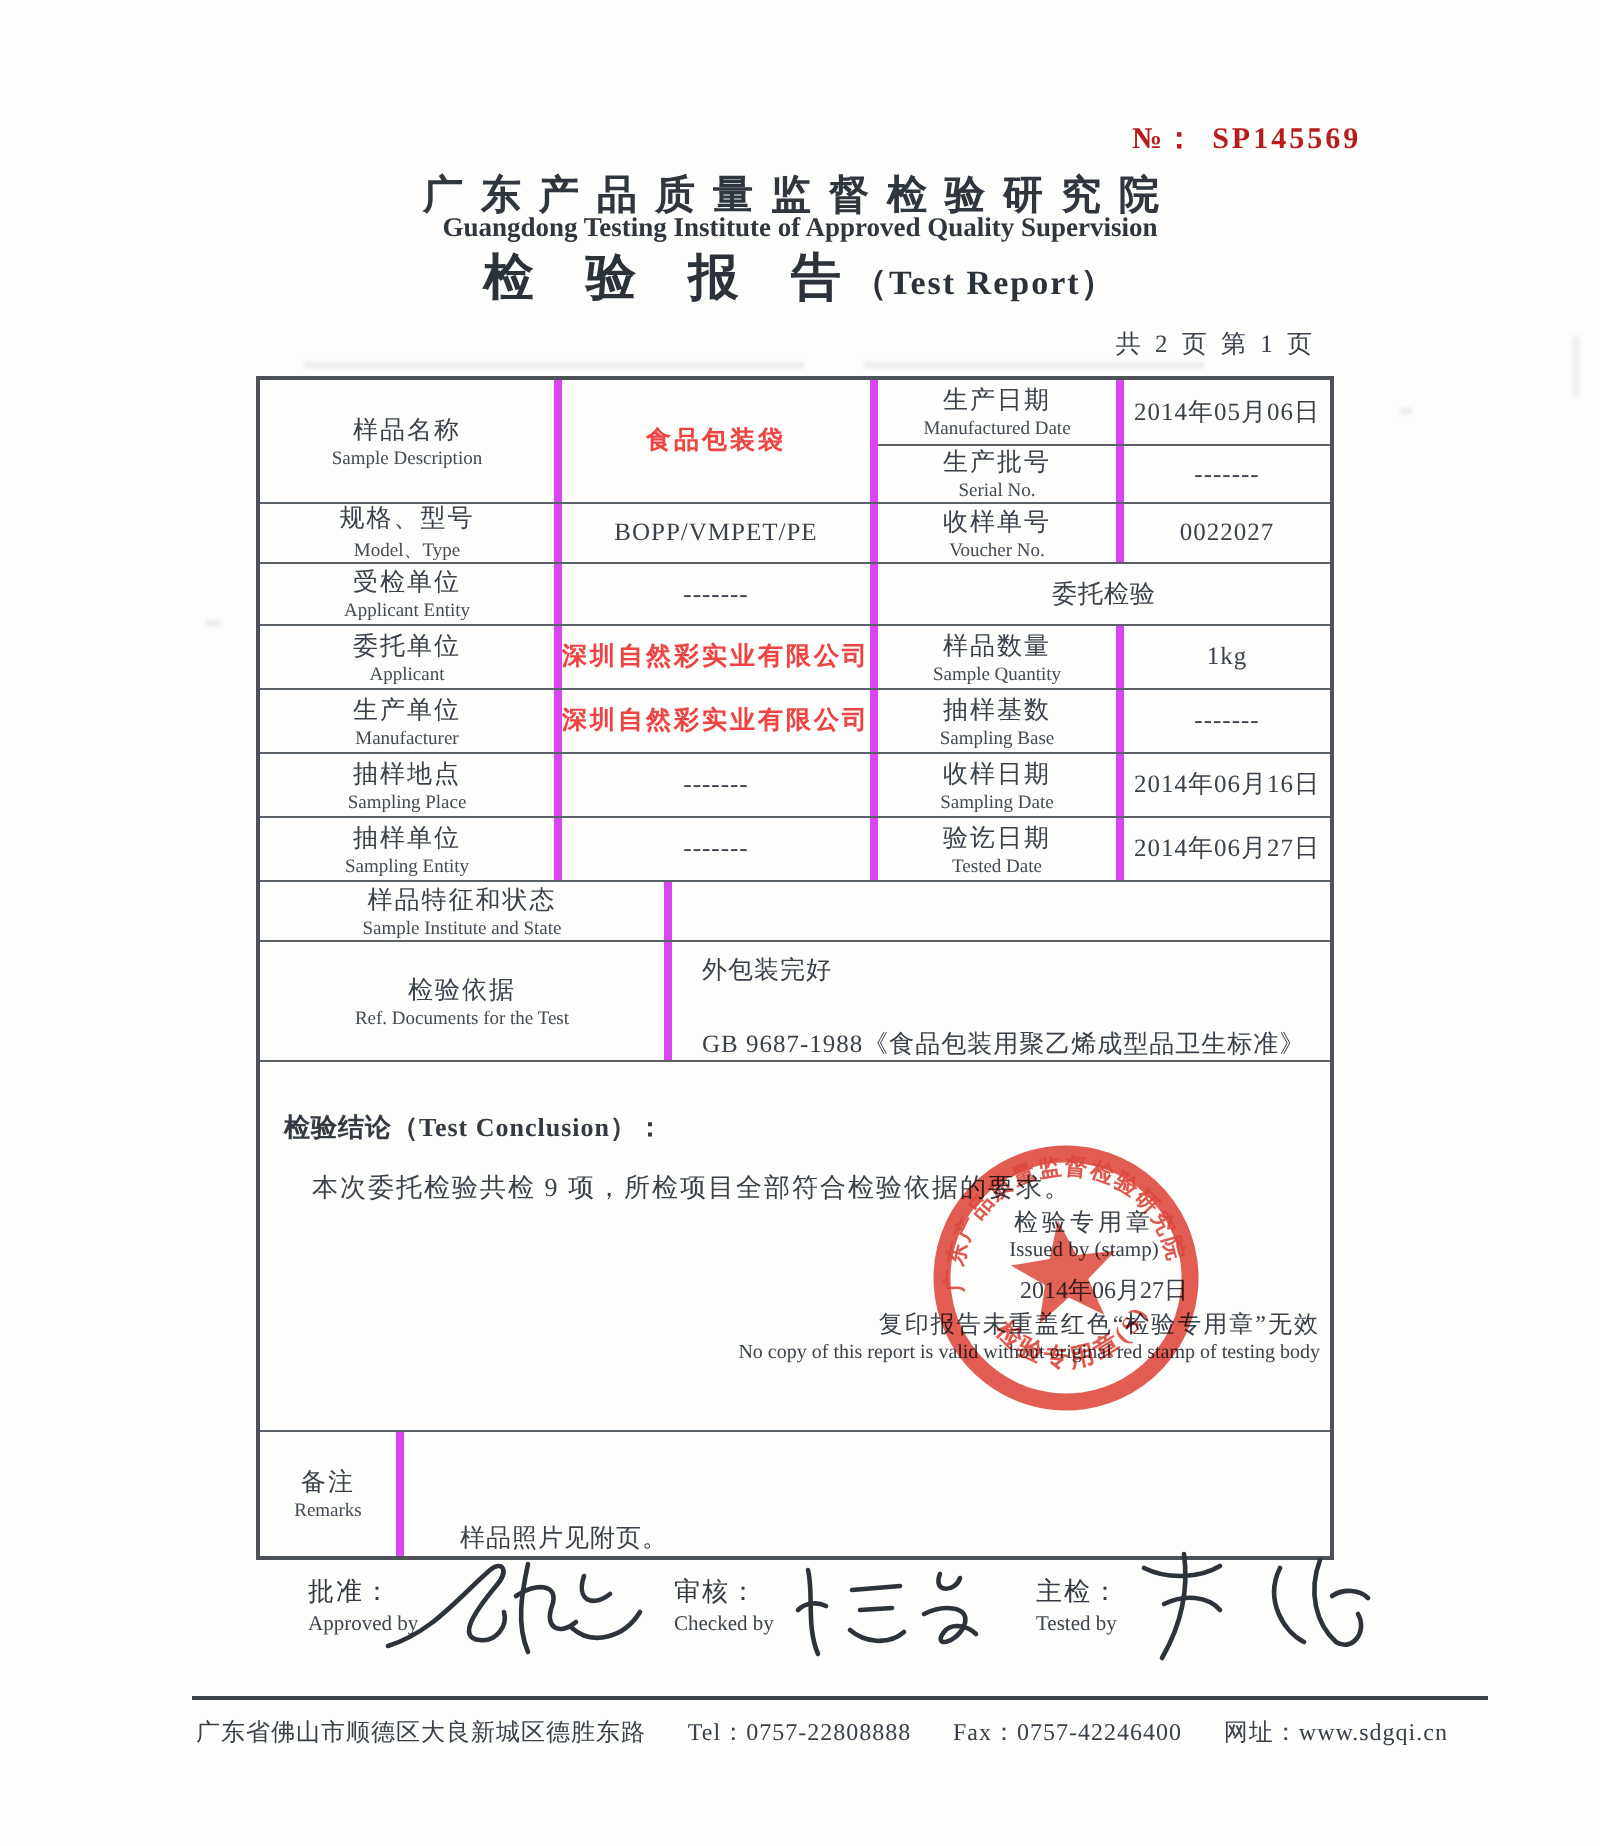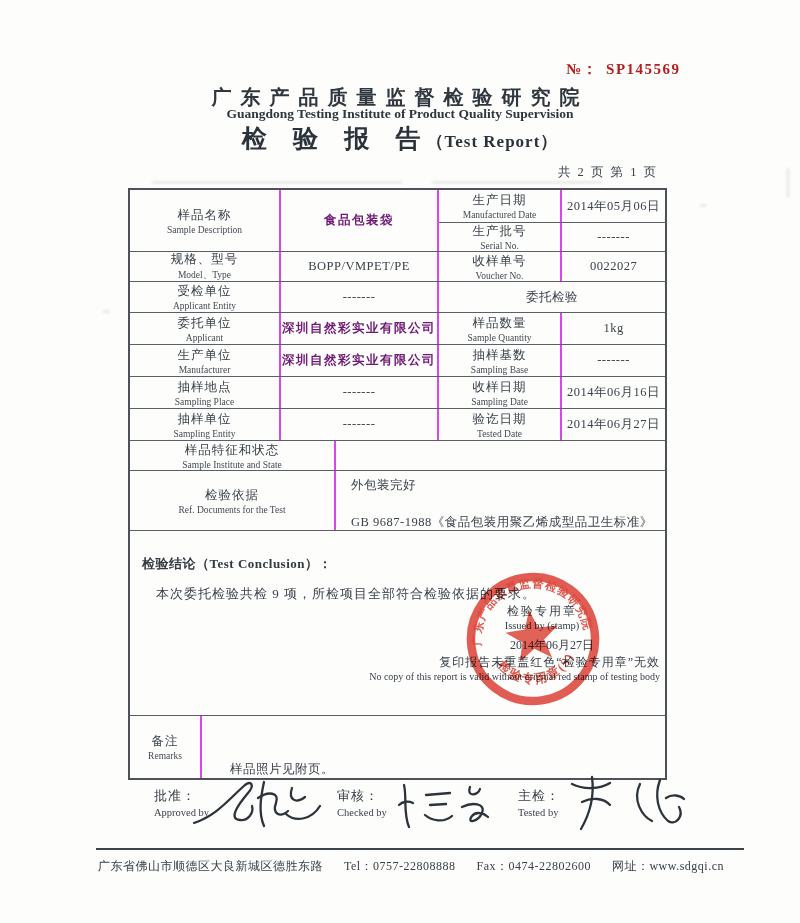--- a/index.html
+++ b/index.html
@@ -22,30 +22,30 @@
   .rt-en { font-size:17px; font-weight:bold; letter-spacing:1px; margin-left:-4px; }
   .page-info { position:absolute; top:164px; right:142px; font-size:12.5px; letter-spacing:2px; color:#39414a; }
 
   
   .report-table {
     position:absolute; left:128px; top:188px; width:539px;
     border:2px solid #4c5257;
   }
   .t-row { display:flex; border-bottom:1px solid #596066; }
   .t-row.last { border-bottom:none; }
-  .c { border-right:2px solid #d946ef; display:flex; flex-direction:column;
+  .c { border-right:4px solid #d946ef; display:flex; flex-direction:column;
        align-items:center; justify-content:center; text-align:center; }
   .c.noline { border-right:none; }
   .w1 { width:151px; } .w2 { width:158px; } .w3 { width:123px; } .w4 { flex:1; }
   .wchar { width:206px; } .wrem { width:72px; }
   .lab-cn { font-size:12.5px; letter-spacing:1px; color:#39414a; }
   .lab-en { font-size:9.5px; margin-top:1px; color:#434a53; }
   .val { font-size:12.5px; letter-spacing:0.5px; }
   .hei { font-family:"Liberation Sans","DejaVu Sans",sans-serif; font-weight:700;
-         letter-spacing:1.5px; color:#701a75; }
+         letter-spacing:1.5px; color:#ef4444; }
   .left-pad { align-items:flex-start; text-align:right; padding-left:15px;margin-top:44px; }
   .rstack { flex:1; display:flex; flex-direction:column; }
   .subrow { display:flex; width:100%; }
   .subrow .c { height:100%; }
   .sub1 { height:34px; border-bottom:1px solid #596066; }
   .sub2 { height:28px; }
 
   
   .conclusion-cell { position:relative; flex:1; height:100%; border-right:none; display:block; }
   .concl-heading { position:absolute; left:12px; top:24px; font-size:13px; font-weight:bold; letter-spacing:0.5px; color:#333a42; }
@@ -80,21 +80,21 @@
 </style>
 </head>
 <body>
 
 <div class="page">
 
   <div class="report-no">
     <span>№：</span><span class="no-val">SP145569</span>
   </div>
   <div class="institute-cn">广东产品质量监督检验研究院</div>
-  <div class="institute-en">Guangdong Testing Institute of Product Quality Supervision</div>
+  <div class="institute-en">Guangdong Testing Institute of Approved Quality Supervision</div>
   <div class="report-title">
     <span class="rt-cn">检 验 报 告</span><span class="rt-en">（Test Report）</span>
   </div>
   <div class="page-info">共 2 页 第 1 页</div>
 
   <div class="report-table">
 
     <div class="t-row" style="height:62px">
       <div class="c w1">
         <span class="lab-cn">样品名称</span>
@@ -317,21 +317,21 @@
     <path d="M34 30 C44 25 56 26 62 33"></path>
     <path d="M92 12 C84 28 94 44 104 49"></path>
     <path d="M112 8 C106 24 110 40 120 49 C128 54 136 44 131 35"></path>
     <path d="M118 26 C124 22 132 23 136 27"></path>
   </svg>
 
   <div class="footer-rule"></div>
   <div class="footer-text">
     <span>广东省佛山市顺德区大良新城区德胜东路</span>
     <span>Tel：0757-22808888</span>
-    <span>Fax：0474-22802600</span>
+    <span>Fax：0757-42246400</span>
     <span>网址：www.sdgqi.cn</span>
   </div>
 
   <div class="smudge sm1"></div>
   <div class="smudge sm2"></div>
   <div class="smudge sm3"></div>
   <div class="smudge sm4"></div>
   <div class="smudge sm5"></div>
 </div>
 

